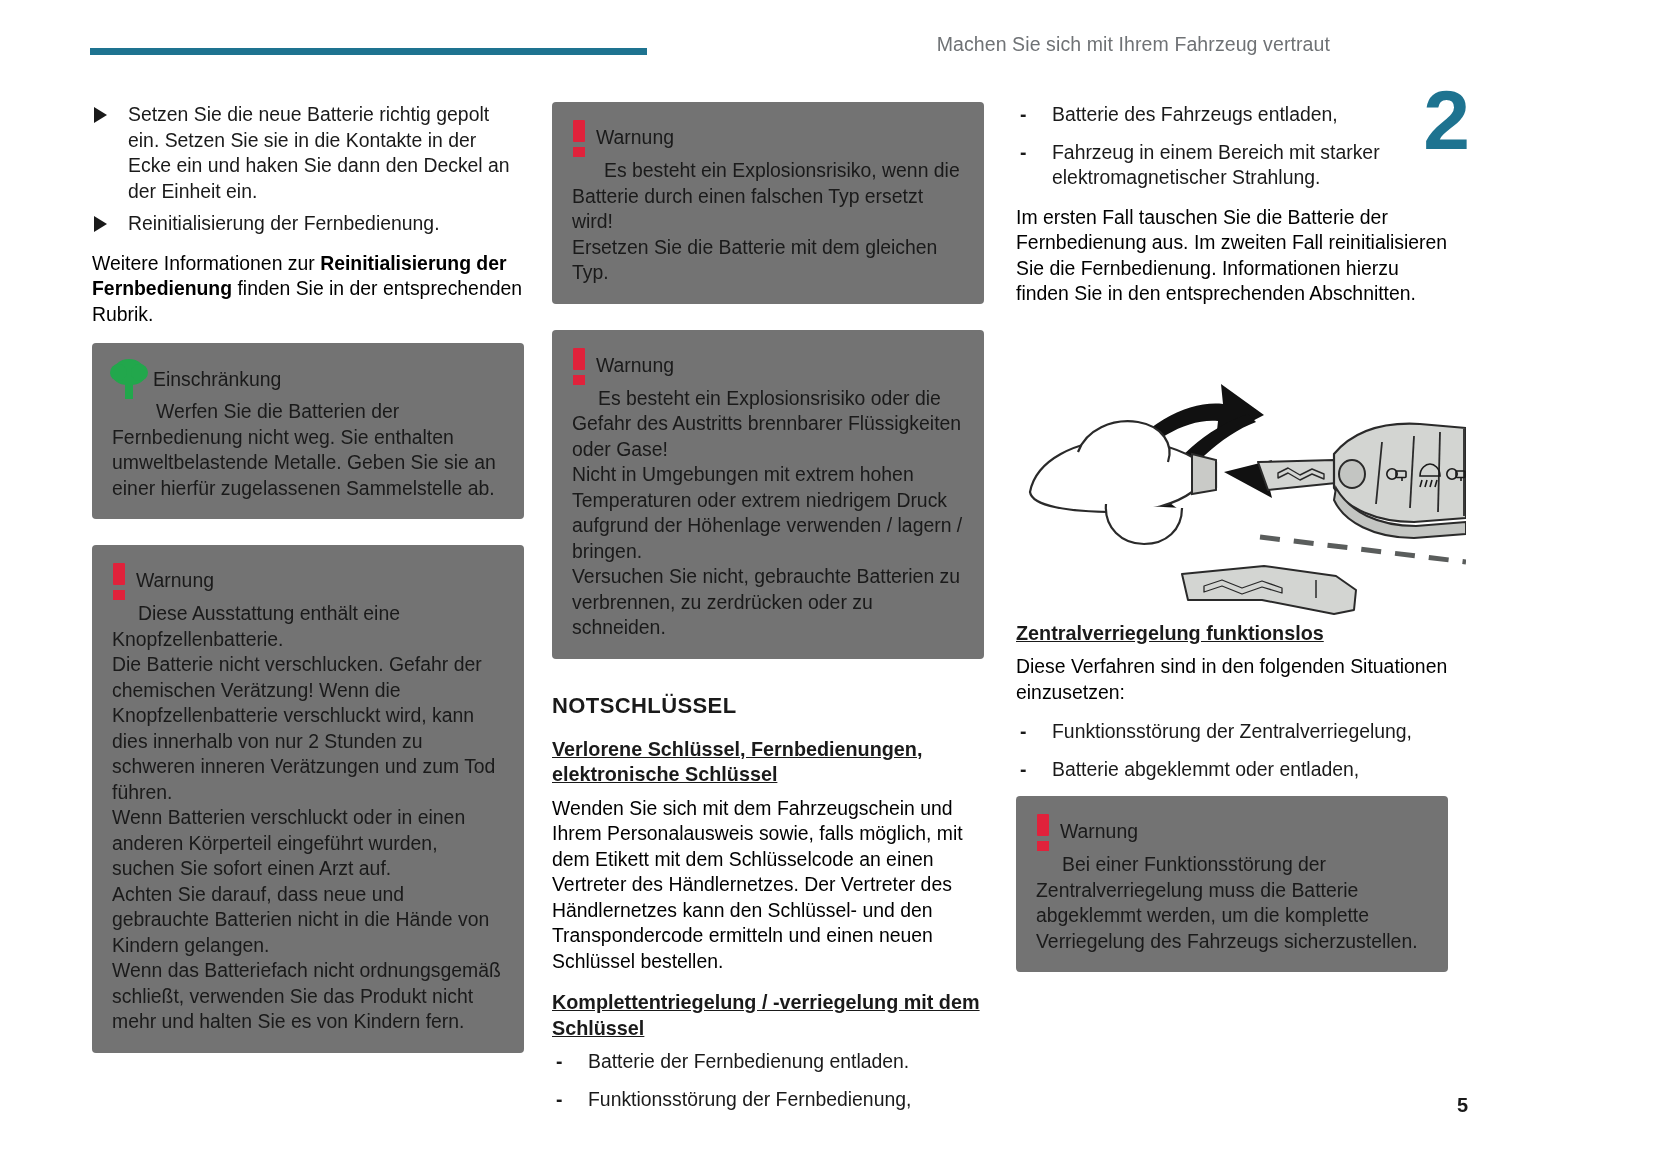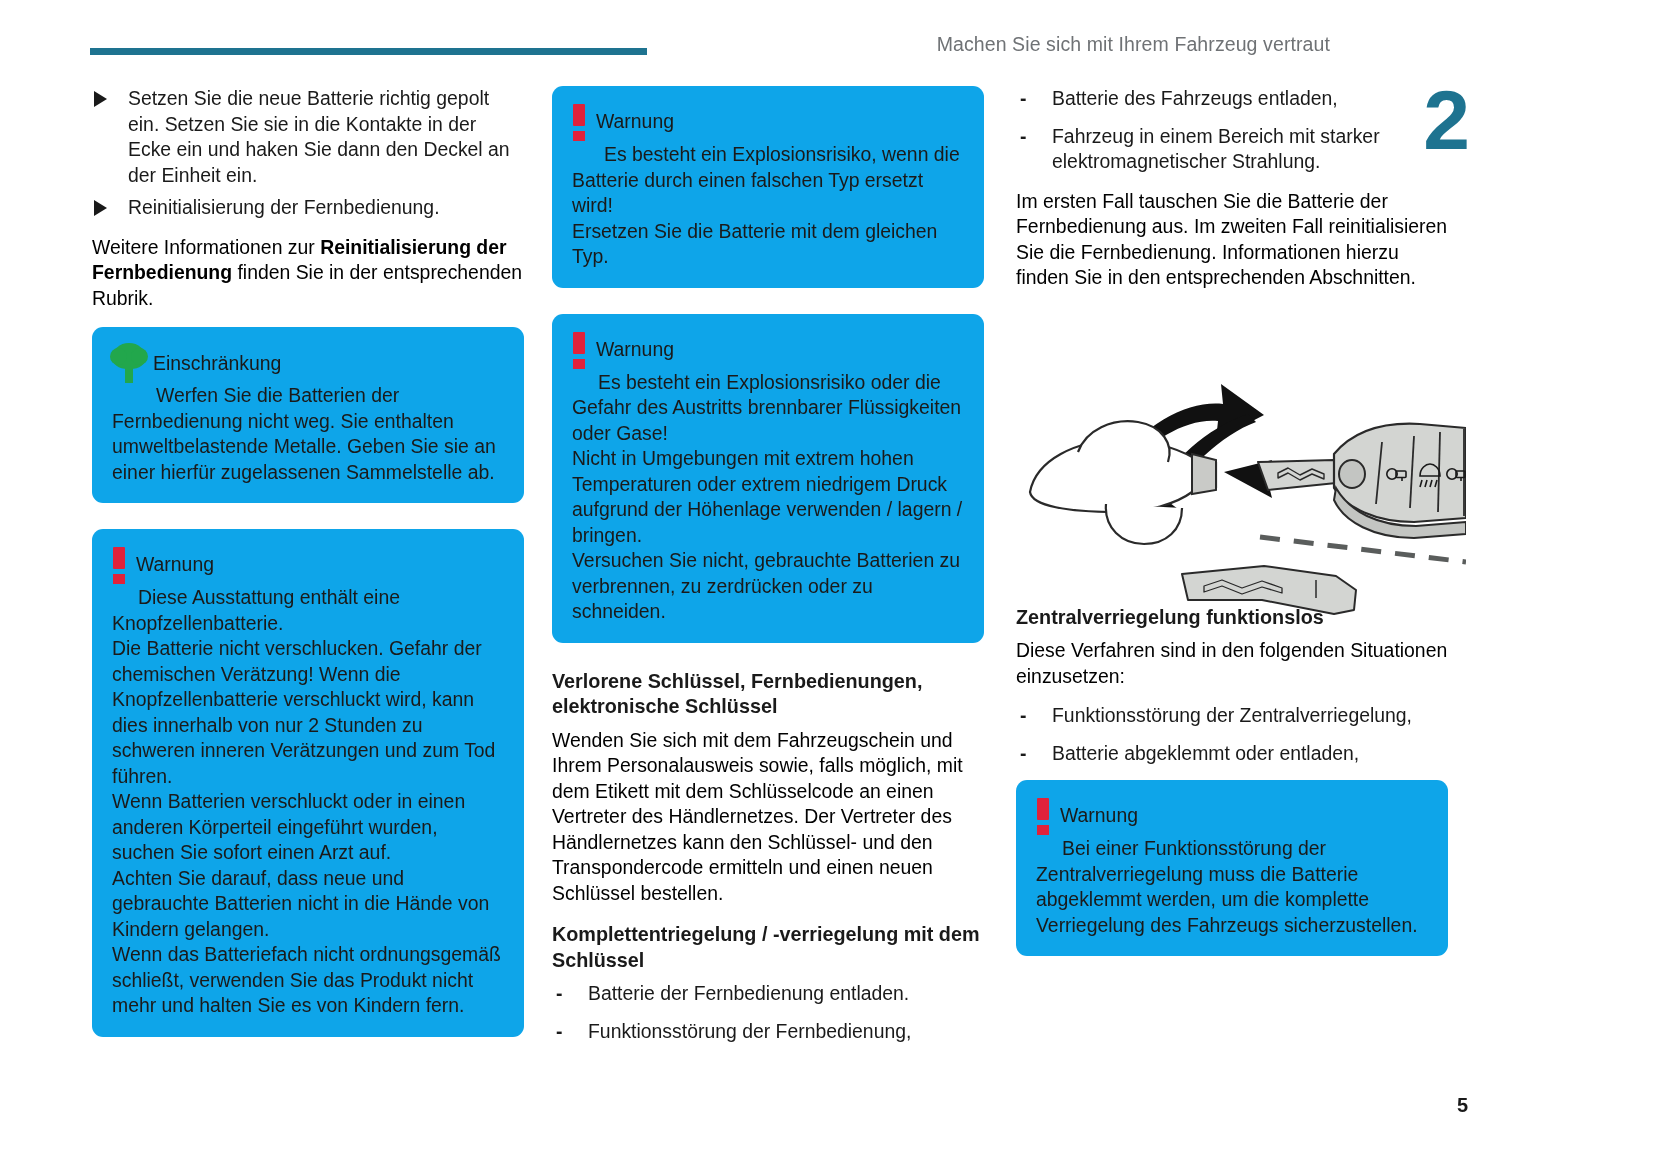--- a/index.html
+++ b/index.html
@@ -51,21 +51,21 @@
     right: 62px;
     bottom: 48px;
     font-size: 20px;
     font-weight: bold;
     color: #1a1a1a;
   }
 
   
   .col {
     position: absolute;
-    top: 86px;
+    top: 102px;
   }
   .col-1 { left: 92px;  width: 432px; }
   .col-2 { left: 552px; width: 432px; }
   .col-3 { left: 1016px; width: 432px; }
 
   
   p.body {
     margin: 0 0 14px 0;
     font-size: 19.4px;
     line-height: 25.5px;
@@ -109,22 +109,22 @@
     position: absolute;
     left: 4px;
     top: 0;
     font-weight: bold;
     font-size: 19.4px;
   }
 
   
   .callout {
     position: relative;
-    background: #0ea5e9;
-    border-radius: 11px;
+    background: #737373;
+    border-radius: 4px;
     padding: 16px 20px 18px 20px;
     margin: 16px 0 26px 0;
   }
   .callout .callout-text {
     font-size: 19.4px;
     line-height: 25.5px;
     color: #1a1a1a;
     margin: 0;
   }
 
@@ -196,20 +196,21 @@
     color: #1a1a1a;
     font-variant: small-caps;
     text-transform: lowercase;
   }
   h3.sub-title {
     margin: 16px 0 8px 0;
     font-size: 19.8px;
     line-height: 25.5px;
     font-weight: bold;
     color: #1a1a1a;
+    text-decoration: underline;
   }
   h3.sub-title.first { margin-top: 6px; }
 
   
   .illustration {
     position: absolute;
     left: 1016px;
     top: 322px;
     width: 450px;
     height: 300px;
@@ -261,20 +262,21 @@
       <p class="callout-text"><span class="warn-icon"><span class="bar"></span><span class="dot"></span></span><span class="callout-title-inline">Warnung</span><br><span style="margin-left:32px; white-space:pre-line">Es besteht ein Explosionsrisiko, wenn die Batterie durch einen falschen Typ ersetzt wird!
 Ersetzen Sie die Batterie mit dem gleichen Typ.</span></p>
     </div>
 
     <div class="callout">
       <p class="callout-text"><span class="warn-icon"><span class="bar"></span><span class="dot"></span></span><span class="callout-title-inline">Warnung</span><br><span style="margin-left:26px; white-space:pre-line">Es besteht ein Explosionsrisiko oder die Gefahr des Austritts brennbarer Flüssigkeiten oder Gase!
 Nicht in Umgebungen mit extrem hohen Temperaturen oder extrem niedrigem Druck aufgrund der Höhenlage verwenden / lagern / bringen.
 Versuchen Sie nicht, gebrauchte Batterien zu verbrennen, zu zerdrücken oder zu schneiden.</span></p>
     </div>
 
+    <h2 class="section-title">Notschlüssel</h2>
 
     <h3 class="sub-title first">Verlorene Schlüssel, Fernbedienungen, elektronische Schlüssel</h3>
     <p class="body">Wenden Sie sich mit dem Fahrzeugschein und Ihrem Personalausweis sowie, falls möglich, mit dem Etikett mit dem Schlüsselcode an einen Vertreter des Händlernetzes. Der Vertreter des Händlernetzes kann den Schlüssel- und den Transpondercode ermitteln und einen neuen Schlüssel bestellen.</p>
 
     <h3 class="sub-title">Komplettentriegelung / -verriegelung mit dem Schlüssel</h3>
 
     <ul class="dash-list">
       <li>
         <span class="dash-marker">-</span>
         <span>Batterie der Fernbedienung entladen.</span>

